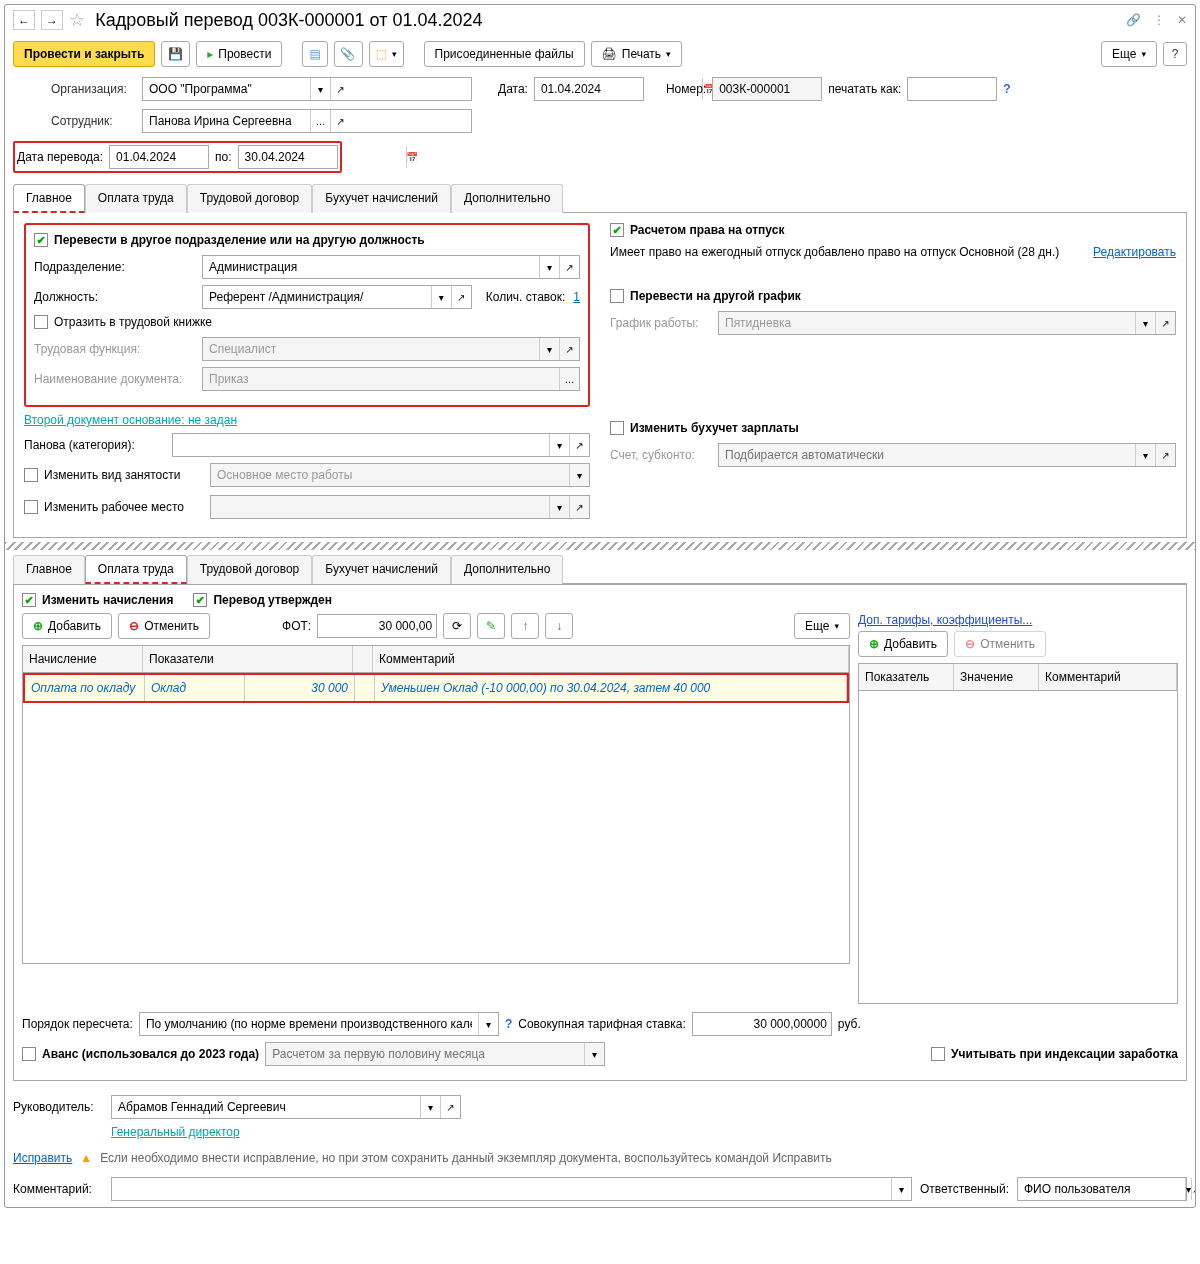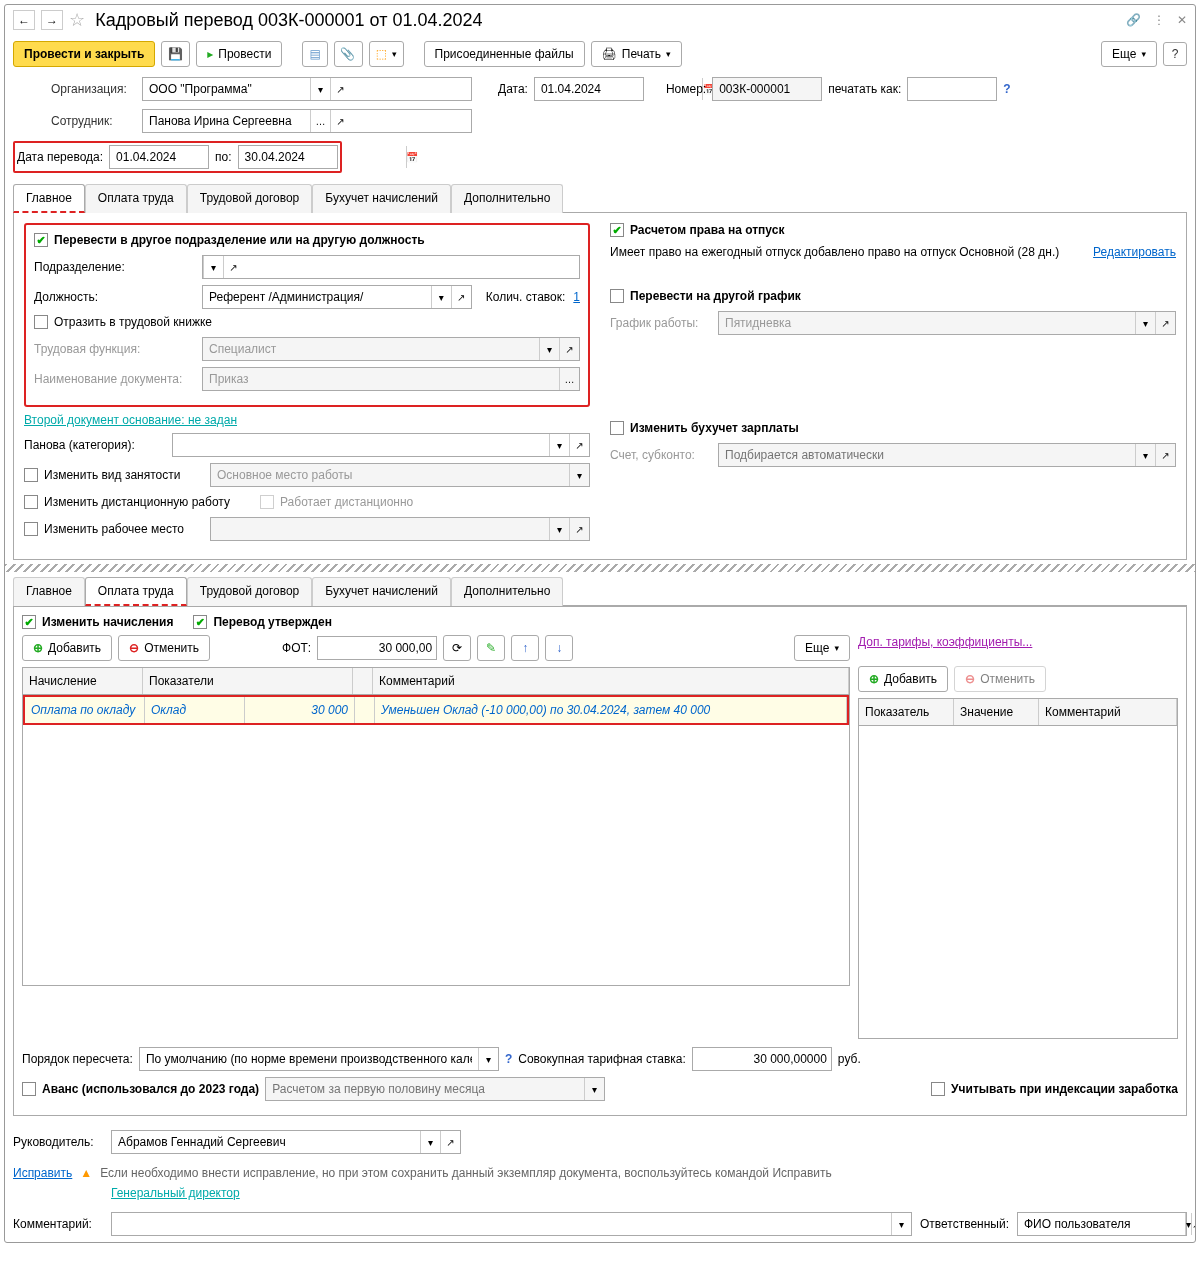--- a/index.html
+++ b/index.html
@@ -45,21 +45,21 @@
 .amount-input { border:1px solid #aaa; padding:4px; text-align:right; width:120px; }
 .icon-btn { width: 28px; height: 26px; border:1px solid #aaa; border-radius:3px; display:flex; align-items:center; justify-content:center; cursor:pointer; }
 .table-panel { display:flex; gap:8px; }
 .grid { border:1px solid #aaa; }
 .grid-head { display:flex; background:#f5f5f5; border-bottom:1px solid #aaa; }
 .gh { padding:6px; border-right:1px solid #ccc; }
 .grid-row { display:flex; background:#fffde6; border:2px solid #d22; font-style: italic; color:#06c; }
 .gc { padding:6px; border-right:1px solid #ccc; }
 .grid-body { height: 290px; overflow:auto; }
 .right-panel { width:320px; }
-.right-head { color:#a21caf; text-decoration:underline; margin-bottom:17px; cursor:pointer;}
+.right-head { color:#1d4ed8; text-decoration:underline; margin-bottom:4px; cursor:pointer;}
 .warn-ico { color: #f90; }
 .footer-row { display:flex; align-items:center; gap:8px; padding:6px 8px; }
 .spacer { flex: 1; }
 </style>
 </head>
 <body>
 
 <div class="window">
   <div class="titlebar">
     <div class="nav-btn">←</div>
@@ -164,20 +164,21 @@
   <div class="tab-body">
     <div class="col">
       <div class="red-frame">
         <div class="chk-row">
           <span class="chk checked"></span>
           <b>Перевести в другое подразделение или на другую должность</b>
         </div>
         <div class="field-row">
           <span class="lbl">Подразделение:</span>
           <div class="input-combo" style="flex:1">
+            <input style="flex: 1 1 0%;" value="Администрация">
             <div class="ibtn">▾</div>
             <div class="ibtn">↗</div>
           </div>
         </div>
         <div class="field-row">
           <span class="lbl">Должность:</span>
           <div class="input-combo" style="flex:1">
             <input style="flex: 1 1 0%;" value="Референт /Администрация/">
             <div class="ibtn">▾</div>
             <div class="ibtn">↗</div>
@@ -214,26 +215,20 @@
           <div class="ibtn">↗</div>
         </div>
       </div>
       <div class="chk-row">
         <span class="chk"></span>
         <span style="width:160px">Изменить вид занятости</span>
         <div class="input-combo" style="flex:1;background:#f5f5f5">
           <input readonly="" style="flex: 1 1 0%; color: rgb(153, 153, 153); background: transparent;" value="Основное место работы">
           <div class="ibtn">▾</div>
         </div>
-      </div>
-      <div class="chk-row">
-        <span class="chk"></span>
-        <span style="width:210px">Изменить дистанционную работу</span>
-        <span class="chk" style="opacity:0.4"></span>
-        <span style="color:#999">Работает дистанционно</span>
       </div>
       <div class="chk-row">
         <span class="chk"></span>
         <span style="width:160px">Изменить рабочее место</span>
         <div class="input-combo" style="flex:1;background:#f5f5f5">
           <input readonly="" style="flex: 1 1 0%; background: transparent;">
           <div class="ibtn">▾</div>
           <div class="ibtn">↗</div>
         </div>
       </div>
@@ -385,28 +380,28 @@
   </div>
 
   <div class="footer-row">
     <span style="width:90px">Руководитель:</span>
     <div class="input-combo" style="width:350px">
       <input style="flex: 1 1 0%;" value="Абрамов Геннадий Сергеевич">
       <div class="ibtn">▾</div>
       <div class="ibtn">↗</div>
     </div>
   </div>
+  <div class="footer-row" style="padding-top:0">
+    <span style="width:90px"></span>
+    <span class="link-teal">Генеральный директор</span>
+  </div>
   <div class="footer-row">
     <span class="link-blue">Исправить</span>
     <span class="warn-ico">▲</span>
     <span style="color:#666">Если необходимо внести исправление, но при этом сохранить данный экземпляр документа, воспользуйтесь командой Исправить</span>
-  </div>
-  <div class="footer-row" style="padding-top:0">
-    <span style="width:90px"></span>
-    <span class="link-teal">Генеральный директор</span>
   </div>
   <div class="footer-row">
     <span style="width:90px">Комментарий:</span>
     <div class="input-combo" style="flex:1">
       <input style="flex: 1 1 0%;">
       <div class="ibtn">▾</div>
     </div>
     <span>Ответственный:</span>
     <div class="input-combo" style="width:170px">
       <input style="flex: 1 1 0%;" value="ФИО пользователя">

